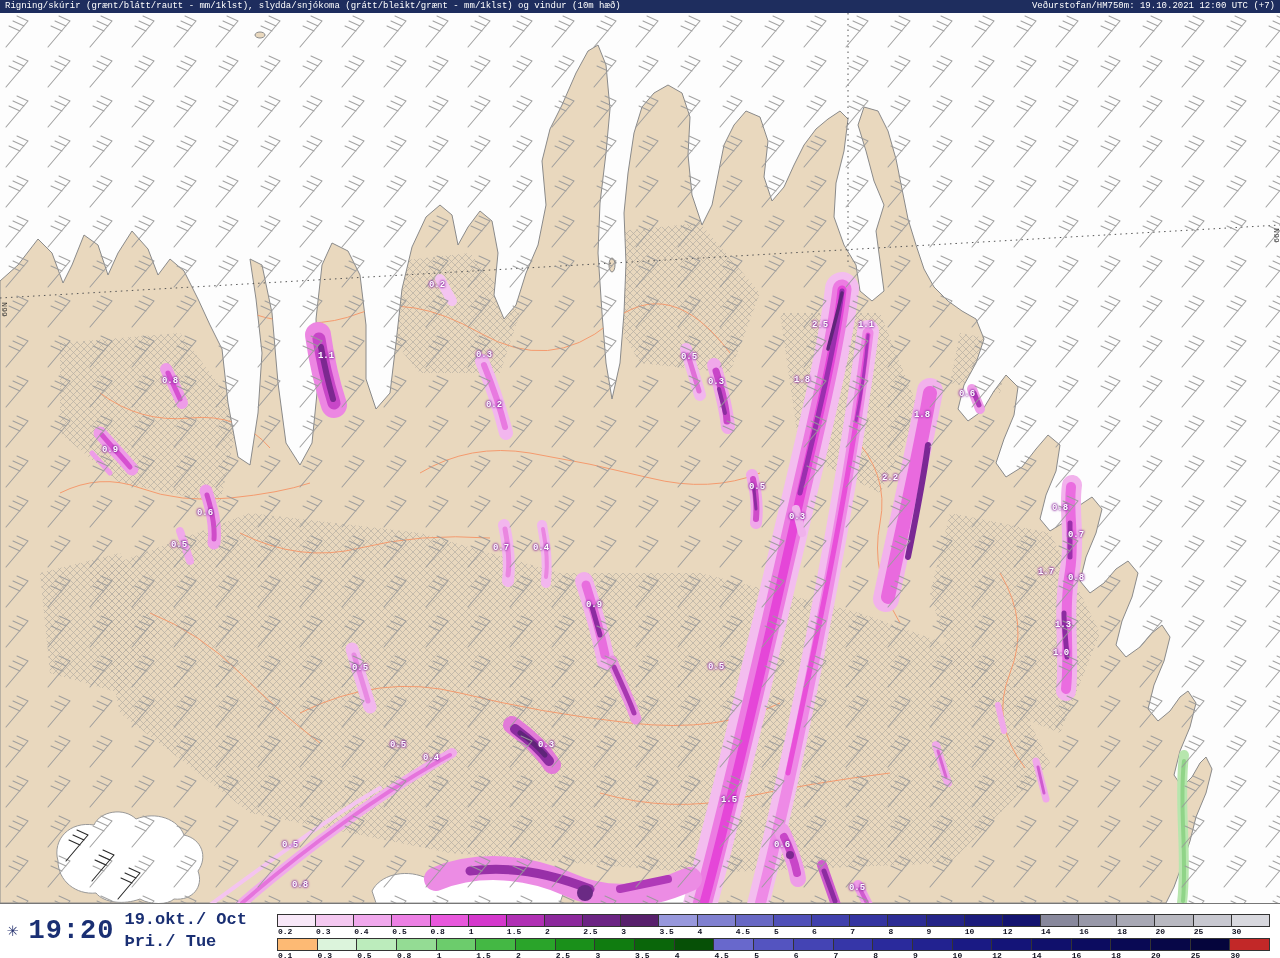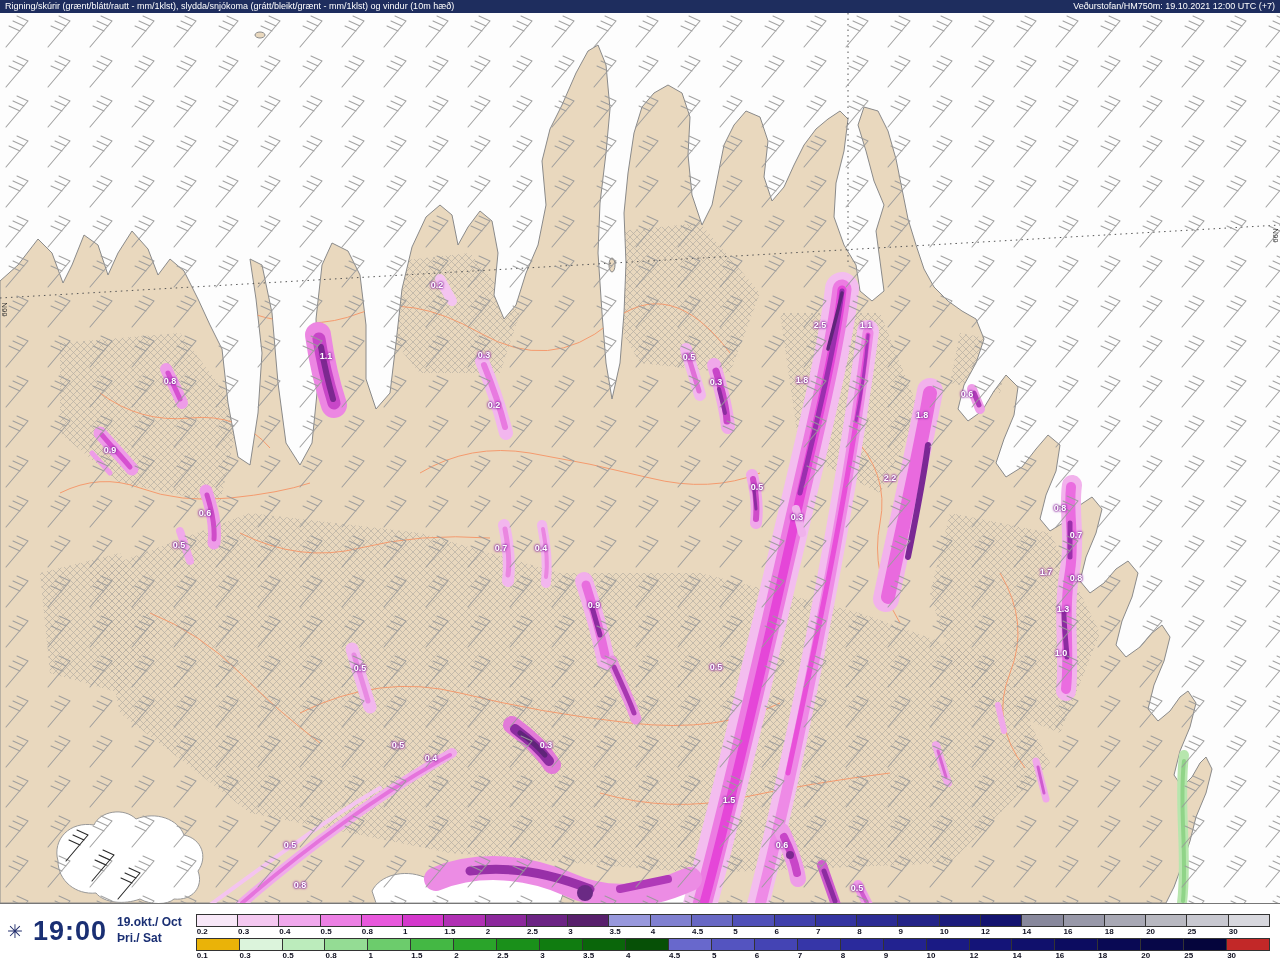--- a/index.html
+++ b/index.html
@@ -1,38 +1,38 @@
 <!DOCTYPE html>
 <html><head>
 <meta charset="utf-8">
 <style>
   html,body{margin:0;padding:0;background:#fff;}
   .app{position:relative;width:1280px;height:958px;overflow:hidden;
-       font-family:Liberation Sans, sans-serif;background:#fff;
+       font-family:Liberation Mono, monospace;background:#fff;
        box-shadow:inset 0 0 0 1px #8a8a8a;}
   
   .topbar{position:absolute;top:0;left:0;width:100%;height:13px;
           background:#1e2d5e;color:#fff;font-size:9px;line-height:13px;
           display:flex;justify-content:space-between;box-sizing:border-box;
           padding:0 5px;white-space:nowrap;}
   
   .map{position:absolute;top:13px;left:0;width:1280px;height:890px;background:#fdfdfd;}
   .map svg{position:absolute;top:0;left:0;}
   .labels{position:absolute;top:0;left:0;width:100%;height:100%;pointer-events:none;}
   .plabel{position:absolute;transform:translate(-50%,-50%);font-size:9px;font-weight:bold;
           color:#fff;text-shadow:0 0 2px #8c2ca0,0 0 2px #8c2ca0,0 0 3px #8c2ca0;}
   .lat{position:absolute;font-size:8px;color:#333;transform:rotate(-90deg);}
   .lat.left{left:-3px;top:292px;}
   .lat.right{right:-3px;top:218px;}
   
   .footer{position:absolute;bottom:0;left:0;width:100%;height:55px;background:#fff;
           border-top:1px solid #777;display:flex;align-items:center;box-sizing:border-box;}
   .logo{font-size:19px;color:#24306e;margin:0 4px 0 7px;line-height:1;}
   .time{font-size:27px;font-weight:bold;color:#1a2f73;letter-spacing:1px;margin:0 10px 0 6px;}
-  .date{font-size:12px;font-weight:bold;color:#1a2f73;line-height:1.3;margin-right:8px;white-space:nowrap;}
+  .date{font-size:17px;font-weight:bold;color:#1a2f73;line-height:1.3;margin-right:24px;white-space:nowrap;}
   .legend{flex:1;margin:2px 10px 0 6px;}
   .scale{display:flex;height:13px;border:1px solid #333;border-right:none;box-sizing:border-box;}
   .scale + .scale{margin-top:11px;}
   .cell{flex:1 0 auto;border-right:1px solid #333;position:relative;box-sizing:border-box;}
   .cell-label{position:absolute;left:0;top:12px;font-size:8px;font-weight:bold;color:#101020;white-space:nowrap;}
 </style>
 </head>
 <body>
 
 <div class="app">
@@ -211,43 +211,43 @@
         <span class="plabel" style="left: 797px; top: 504px;">0.3</span>
         <span class="plabel" style="left: 205px; top: 500px;">0.6</span>
         <span class="plabel" style="left: 179px; top: 532px;">0.5</span>
         <span class="plabel" style="left: 1060px; top: 495px;">0.8</span>
         <span class="plabel" style="left: 1076px; top: 522px;">0.7</span>
         <span class="plabel" style="left: 501px; top: 535px;">0.7</span>
         <span class="plabel" style="left: 541px; top: 535px;">0.4</span>
         <span class="plabel" style="left: 1046px; top: 559px;">1.7</span>
         <span class="plabel" style="left: 1076px; top: 565px;">0.8</span>
         <span class="plabel" style="left: 594px; top: 592px;">0.9</span>
-        <span class="plabel" style="left: 1063px; top: 596px; text-align: right;">1.3</span>
+        <span class="plabel" style="left: 1063px; top: 612px; text-align: right;">1.3</span>
         <span class="plabel" style="left: 1061px; top: 640px;">1.0</span>
         <span class="plabel" style="left: 360px; top: 655px;">0.5</span>
         <span class="plabel" style="left: 716px; top: 654px;">0.5</span>
         <span class="plabel" style="left: 398px; top: 732px;">0.5</span>
         <span class="plabel" style="left: 431px; top: 745px;">0.4</span>
         <span class="plabel" style="left: 546px; top: 732px;">0.3</span>
         <span class="plabel" style="left: 729px; top: 787px;">1.5</span>
         <span class="plabel" style="left: 782px; top: 832px;">0.6</span>
         <span class="plabel" style="left: 290px; top: 832px;">0.5</span>
         <span class="plabel" style="left: 300px; top: 872px;">0.8</span>
         <span class="plabel" style="left: 857px; top: 875px;">0.5</span>
       </div>
     <span class="lat left">66N</span>
     <span class="lat right">66N</span>
   </div>
 
   <div class="footer">
     <span class="logo">✳</span>
-    <div class="time">19:00</div>
+    <div class="time">19:20</div>
     <div class="date">
       <div>19.okt./ Oct</div>
-      <div>Þri./ Sat</div>
+      <div>Þri./ Tue</div>
     </div>
     <div class="legend">
       <div class="scale" id="scale-rain">
           <div class="cell" style="background: rgb(248, 232, 248);">
             <span class="cell-label">0.2</span>
           </div>
           <div class="cell" style="background: rgb(244, 200, 240);">
             <span class="cell-label">0.3</span>
           </div>
           <div class="cell" style="background: rgb(240, 168, 236);">
@@ -317,21 +317,21 @@
             <span class="cell-label">20</span>
           </div>
           <div class="cell" style="background: rgb(200, 200, 208);">
             <span class="cell-label">25</span>
           </div>
           <div class="cell" style="background: rgb(216, 216, 222);">
             <span class="cell-label">30</span>
           </div>
         </div>
       <div class="scale" id="scale-snow">
-          <div class="cell" style="background: #eab308;">
+          <div class="cell" style="background: #fdba74;">
             <span class="cell-label">0.1</span>
           </div>
           <div class="cell" style="background: rgb(220, 244, 220);">
             <span class="cell-label">0.3</span>
           </div>
           <div class="cell" style="background: rgb(188, 236, 188);">
             <span class="cell-label">0.5</span>
           </div>
           <div class="cell" style="background: rgb(148, 220, 148);">
             <span class="cell-label">0.8</span>

